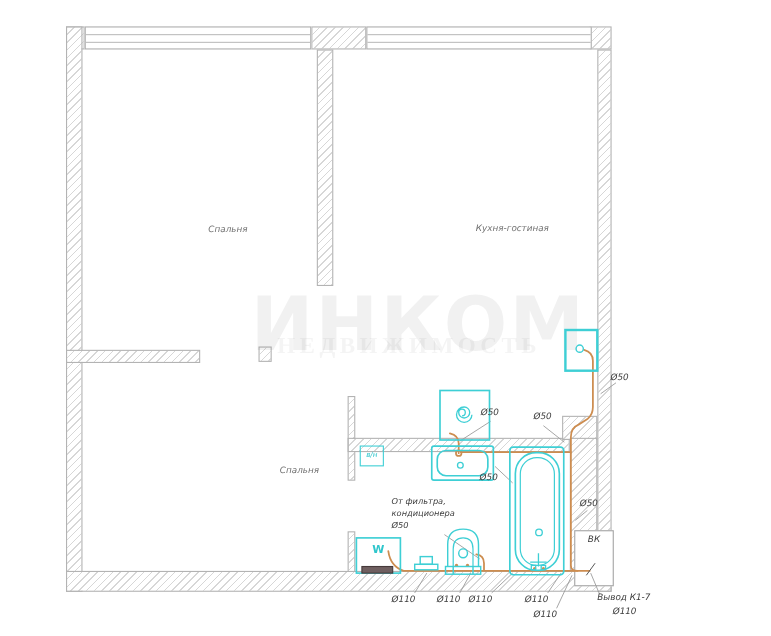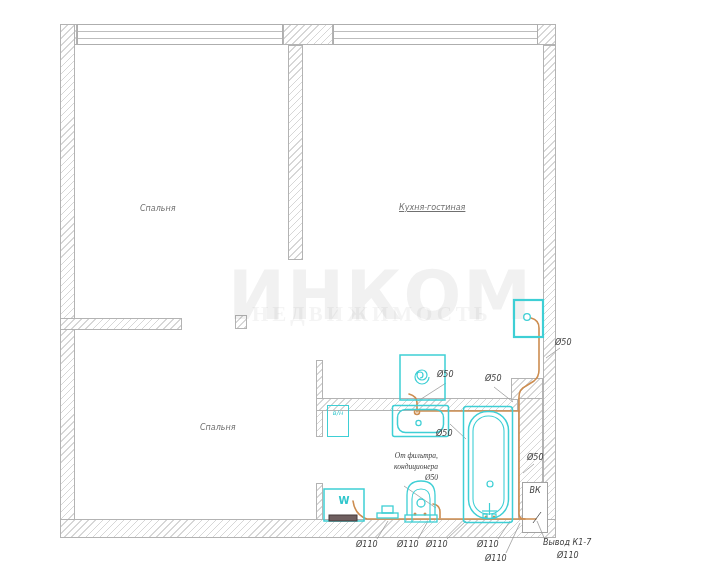--- a/index.html
+++ b/index.html
@@ -5,33 +5,33 @@
   html,body{margin:0;padding:0;background:#ffffff;}
   #plan{position:relative;width:701px;height:578px;background:#ffffff;overflow:hidden;
         font-family:"DejaVu Sans",sans-serif;}
   .wall{position:absolute;box-sizing:border-box;border:1px solid #b3b3b3;
         background:repeating-linear-gradient(135deg,#ffffff 0 4px,#d7d7d7 4px 5px);}
   .window{position:absolute;box-sizing:border-box;border:1px solid #aeaeae;background:#fff;}
   .window .pane{position:absolute;left:0;right:0;height:1px;background:#bdbdbd;}
   .lbl{position:absolute;font-style:italic;font-size:8px;line-height:9px;color:#3d3d3d;
        white-space:nowrap;z-index:6;}
   .room-lbl{position:absolute;font-style:italic;font-size:8px;color:#707070;
-            text-align:left;white-space:nowrap;z-index:6;}
+            text-align:right;white-space:nowrap;z-index:6;}
   .cyanbox{position:absolute;box-sizing:border-box;border:1.3px solid #3ecfd5;color:#2fc6cc;
            text-align:center;z-index:4;background:transparent;}
   #vk-box{position:absolute;box-sizing:border-box;border:1px solid #a3a3a3;background:#fff;
           z-index:3;text-align:center;font-style:italic;font-size:8px;color:#3d3d3d;padding-top:3px;}
   #wm{position:absolute;z-index:2;pointer-events:none;}
   #wm .l1{position:absolute;left:228px;top:256px;font-weight:bold;font-size:68px;
           letter-spacing:2px;color:rgba(60,60,60,0.07);}
   #wm .l2{position:absolute;left:252px;top:302px;font-family:"Liberation Serif",serif;
           font-weight:bold;font-size:21px;letter-spacing:4px;color:rgba(60,60,60,0.06);}
   svg{position:absolute;left:0;top:0;z-index:5;}
-  .filter-note{position:absolute;left:356px;top:450px;width:82px;text-align:right;
-               font-style:italic;font-size:7.5px;line-height:11px;color:#3d3d3d;z-index:6;font-family:Liberation Serif, serif;}
+  .filter-note{position:absolute;left:356px;top:450px;width:82px;text-align:left;
+               font-style:italic;font-size:7.5px;line-height:11px;color:#3d3d3d;z-index:6;}
 </style>
 </head>
 <body>
 
 <div id="plan">
 
   <div id="wm">
     <div class="l1">ИНКОМ</div>
     <div class="l2">НЕДВИЖИМОСТЬ</div>
   </div>
@@ -54,25 +54,25 @@
 
   <div class="wall" style="left:288px;top:45px;width:15px;height:215px;"></div>
   <div class="wall" style="left:60px;top:318px;width:122px;height:12px;"></div>
   <div class="wall" style="left:235px;top:315px;width:12px;height:14px;"></div>
   <div class="wall" style="left:316px;top:360px;width:7px;height:77px;"></div>
   <div class="wall" style="left:316px;top:483px;width:7px;height:37px;"></div>
   <div class="wall" style="left:316px;top:398px;width:202px;height:13px;"></div>
   <div class="wall" style="left:511px;top:378px;width:32px;height:22px;"></div>
   <div class="wall" style="left:518px;top:398px;width:25px;height:121px;"></div>
 
-  <div id="vk-box" style="left:522px;top:482px;width:26px;height:51px;">
+  <div id="vk-box" style="left:522px;top:482px;width:36px;height:51px;">
     <span>ВК</span>
   </div>
 
-  <div class="cyanbox" style="left:327px;top:405px;width:22px;height:32px;font-size:6.5px;line-height:14px;font-style:italic;">
+  <div class="cyanbox" style="left:327px;top:405px;width:22px;height:19px;font-size:6.5px;line-height:14px;font-style:italic;">
     <span>в/н</span>
   </div>
   <div class="cyanbox" style="left:330px;top:495px;width:28px;height:14px;border:none;font-weight:bold;font-size:10px;">
     <span>W</span>
   </div>
 
   <svg width="701" height="578" viewBox="0 0 701 578">
 
     <g stroke="#9a9a9a" stroke-width="0.8" fill="none">
       <line x1="446" y1="383" x2="418" y2="401"></line>
@@ -142,21 +142,21 @@
         <line x1="430" y1="515" x2="430" y2="522"></line>
       </g>
       <g stroke-width="1.3">
         <rect x="382" y="506" width="11" height="7"></rect>
         <rect x="377" y="513" width="21" height="5"></rect>
       </g>
     </g>
   </svg>
 
   <div class="room-lbl" style="left:140px;top:204px;width:85px;">Спальня</div>
-  <div class="room-lbl" style="left:399px;top:203px;width:100px;text-decoration:underline;">Кухня-гостиная</div>
+  <div class="room-lbl" style="left:399px;top:203px;width:100px;">Кухня-гостиная</div>
   <div class="room-lbl" style="left:200px;top:423px;width:90px;">Спальня</div>
 
   <div class="lbl" style="left:437px;top:370px;">Ø50</div>
   <div class="lbl" style="left:485px;top:374px;">Ø50</div>
   <div class="lbl" style="left:555px;top:338px;">Ø50</div>
   <div class="lbl" style="left:436px;top:429px;">Ø50</div>
   <div class="lbl" style="left:527px;top:453px;">Ø50</div>
 
   <div class="lbl" style="left:356px;top:540px;">Ø110</div>
   <div class="lbl" style="left:397px;top:540px;">Ø110</div>

